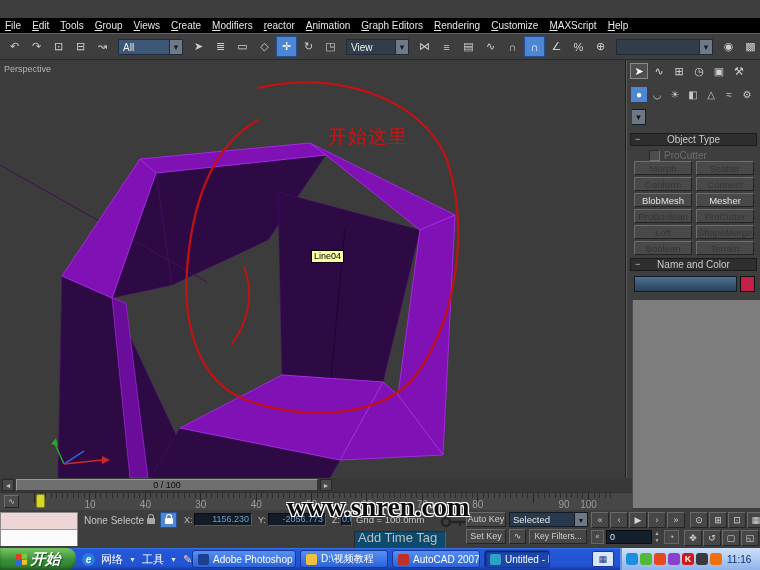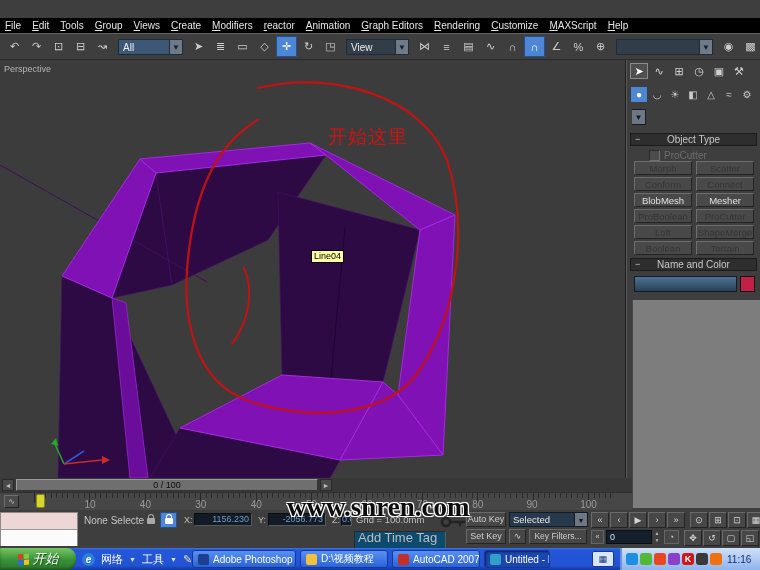--- a/index.html
+++ b/index.html
@@ -167,21 +167,21 @@
     background:linear-gradient(180deg,#3a77e8 0%,#2458d8 8%,#2153d2 80%,#16389e 100%);}
   #start-btn{position:absolute;left:0;top:0;width:76px;height:22px;border-radius:0 9px 9px 0;
     background:linear-gradient(180deg,#76c763 0%,#389038 55%,#2d7c2d 100%);
     display:flex;align-items:center;justify-content:center;gap:4px;
     box-shadow:inset 0 -2px 3px rgba(0,0,0,.3);}
   #start-btn .flag{width:11px;height:11px;display:grid;grid-template-columns:5px 5px;
     grid-auto-rows:5px;gap:1px;transform:skewY(-6deg);}
   #start-btn .flag i{display:block;} 
   #start-btn .f1{background:#e83a1e;} #start-btn .f2{background:#7ec93f;}
   #start-btn .f3{background:#2a6ae8;} #start-btn .f4{background:#f5c021;}
-  #start-btn .lbl{color:#fff;font-size:13px;font-weight:normal;font-style:italic;
+  #start-btn .lbl{color:#fff;font-size:15px;font-weight:bold;font-style:italic;
     text-shadow:1px 1px 1px #1a4a1a;}
   #quicklaunch{position:absolute;left:82px;top:0;height:22px;display:flex;align-items:center;gap:6px;}
   #quicklaunch .ie{width:13px;height:13px;border-radius:50%;background:#2a7de0;color:#fff;
     font-size:10px;font-style:italic;font-weight:bold;line-height:13px;text-align:center;}
   #quicklaunch .ql-lbl{color:#fff;font-size:11px;} 
   #quicklaunch .dda{color:#d8e4f8;font-size:7px;}
   #quicklaunch .pen{color:#f0d8b0;font-size:11px;}
   #tasks{position:absolute;left:192px;top:2px;display:flex;gap:4px;}
   .task{height:18px;border-radius:3px;border:1px solid #16389e;box-sizing:border-box;
     background:linear-gradient(180deg,#5890f2,#2b63d8);color:#fff;font-size:10px;
@@ -369,21 +369,21 @@
     <span id="mini-curve-btn">∿</span>
     <span id="time-marker"></span>
   <span class="ruler-num" style="left: 90px;">10</span>
       <span class="ruler-num" style="left: 145.4px;">40</span>
       <span class="ruler-num" style="left: 200.8px;">30</span>
       <span class="ruler-num" style="left: 256.2px;">40</span>
       <span class="ruler-num" style="left: 311.6px;">50</span>
       <span class="ruler-num" style="left: 367px; text-align: center;">60</span>
       <span class="ruler-num" style="left: 422.4px;">70</span>
       <span class="ruler-num" style="left: 477.8px;">80</span>
-      <span class="ruler-num" style="left: 532px;">90</span>
+      <span class="ruler-num" style="left: 564px;">90</span>
       <span class="ruler-num" style="left: 588.6px;">100</span>
     </div>
 
   <div id="watermark">www.snren.com</div>
 
   <div id="statusbar">
     <div id="mini-listener">
       <div class="pink"></div>
       <div class="white"></div>
     </div>

